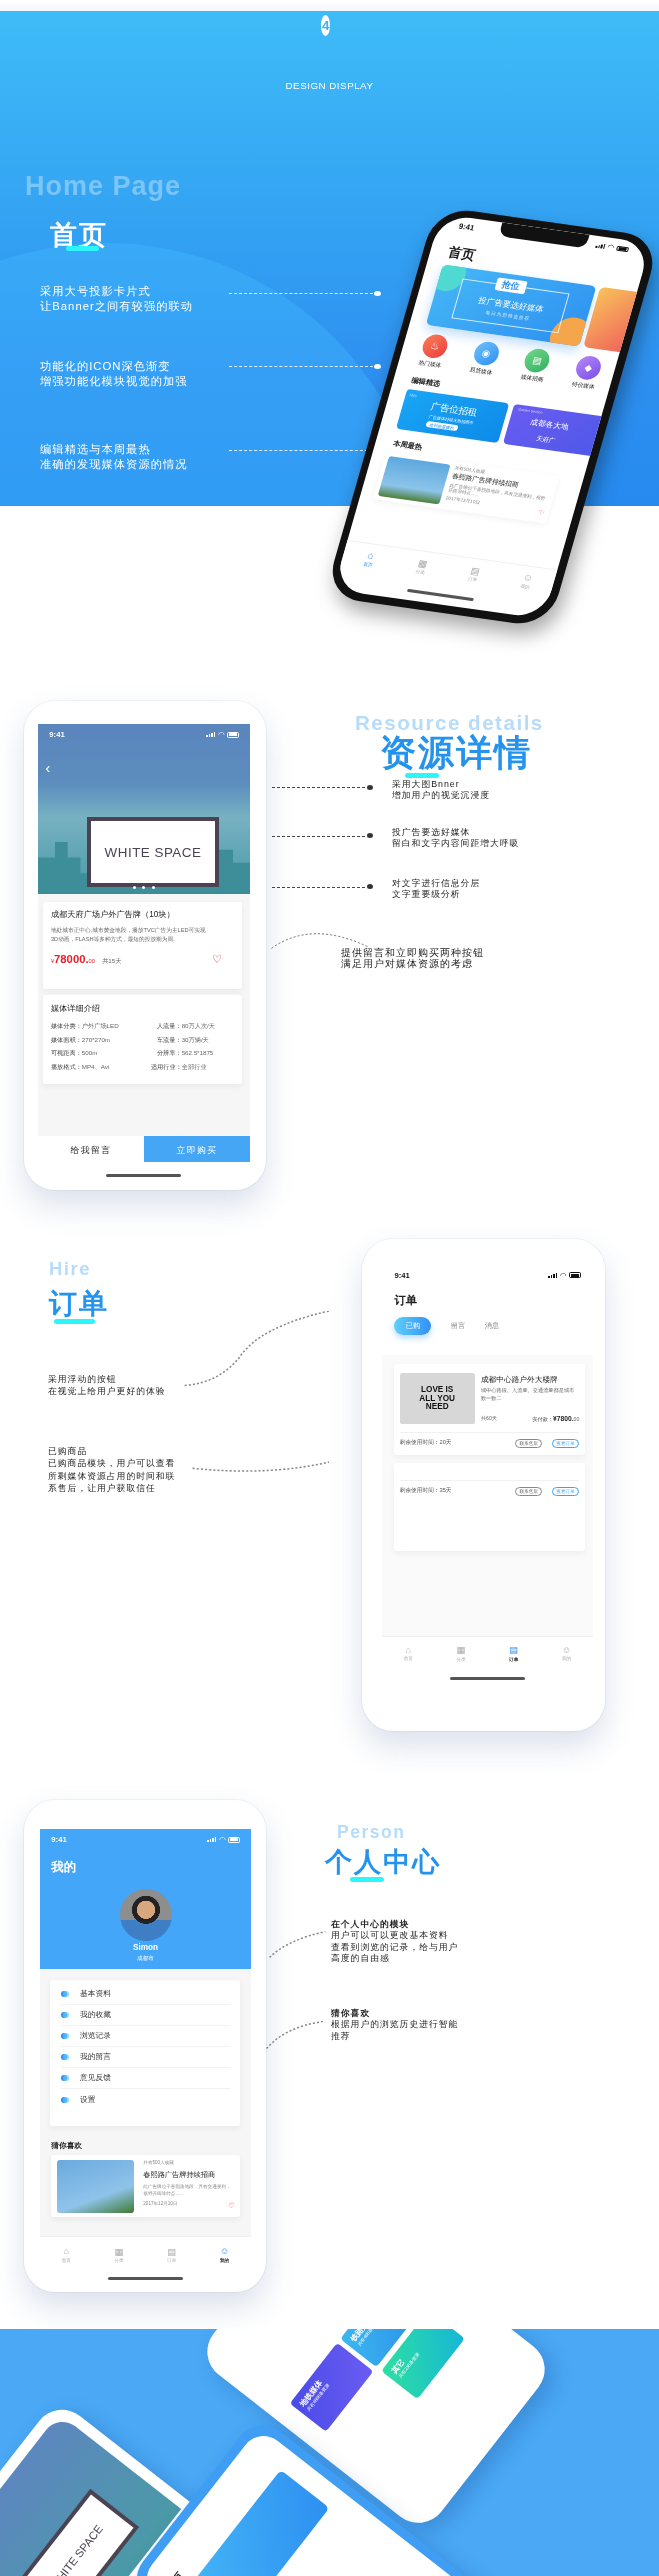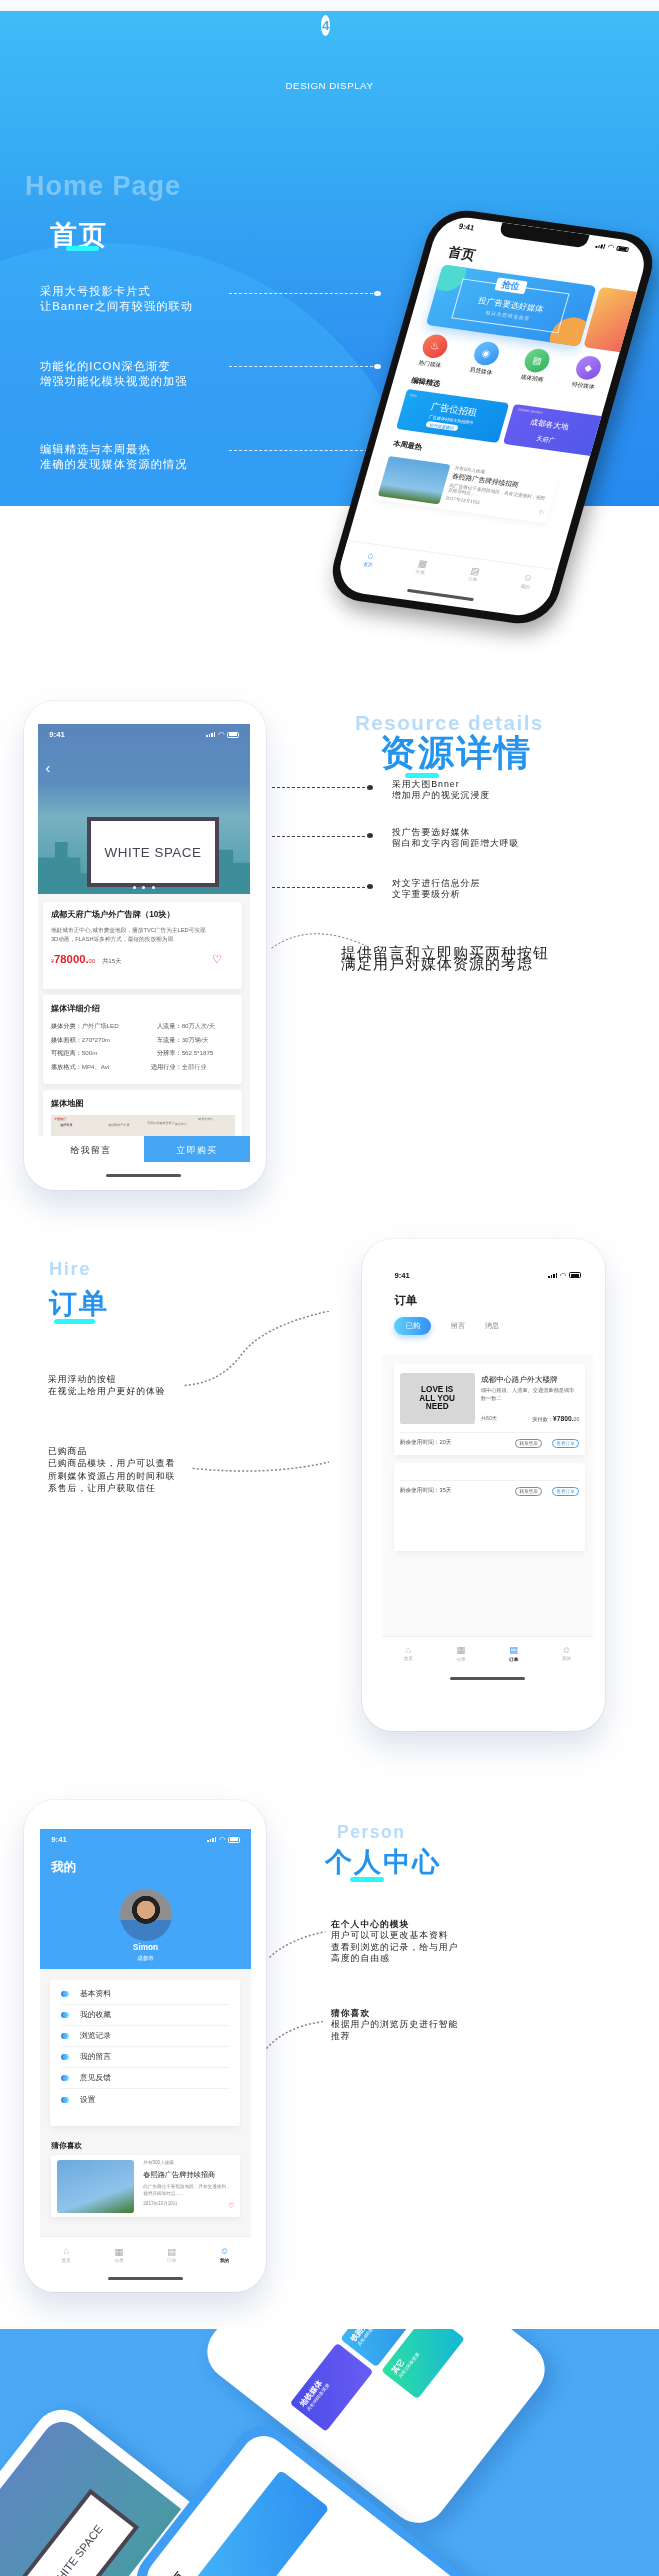--- a/index.html
+++ b/index.html
@@ -19,21 +19,21 @@
 
 .phone-card{background:#fff;border-radius:31px;box-shadow:0 15.5px 31px rgba(60,90,150,.18),0 0 0 1px #f2f5f8}
 .screen{position:absolute;overflow:hidden;background:#f7f7f7}
 .status{display:flex;justify-content:space-between;align-items:center;padding:0 8.2px;height:14.4px;font-size:7.7px;font-weight:bold}
 .sig{display:inline-flex;gap:3.1px;align-items:center}
 .bars{display:inline-flex;gap:1px;align-items:flex-end}
 .bars i{display:block;width:1.5px;background:currentColor}
 .batt{width:11.3px;height:5.7px;border:0.8px solid currentColor;border-radius:1.5px;position:relative}
 .batt:after{content:"";position:absolute;left:0.5px;top:0.5px;right:0.5px;bottom:0.5px;background:currentColor;border-radius:0.5px}
 .card{background:#fff;border-radius:3.1px;box-shadow:0 2.1px 6.2px rgba(0,0,0,.05)}
-.dark-h{color:#222;font-weight:bold}
+.dark-h{color:#222;font-weight:normal}
 .grey{color:#666}
 .tabbar{display:flex;justify-content:space-around;align-items:center;background:#fff;border-top:0.5px solid #f0f0f0}
 .tab{display:flex;flex-direction:column;align-items:center;font-size:4.6px;color:#aaa;gap:1.5px}
 .tab.active{color:#222;font-weight:bold}
 .home-ind{height:2.6px;border-radius:1.5px;background:#555}
 .section-en{color:#b7dcfa;font-weight:bold;font-size:20.6px;letter-spacing:1.5px}
 .section-zh{color:#2393ee;font-weight:bold;font-size:28px;letter-spacing:2.1px}
 .desc{font-size:10.3px;line-height:14.4px;color:#222;letter-spacing:1px}
 .dash-dark{height:0;border-top:1px dashed #444}
 .dot-d{width:6.2px;height:5.2px;border-radius:50%;background:#333}
@@ -212,31 +212,20 @@
       <div style="display:flex">
           <span style="width:106px"><span>可视距离：</span><span class="grey">500m</span></span>
           <span><span>分辨率：</span><span class="grey">562.5*1875</span></span>
         </div>
       <div style="display:flex">
           <span style="width:100px"><span>播放格式：</span><span class="grey">MP4、Avi</span></span>
           <span><span>适用行业：</span><span class="grey">全部行业</span></span>
         </div>
     </div>
   </div>
-  <div class="abs card" style="left:5.2px;top:366px;width:199px;height:62px;padding:8.2px 7.7px">
-    <div class="dark-h" style="font-size:8.2px">媒体地图</div>
-    <div style="margin-top:6.2px;height:31px;background:#ece8df;position:relative;font-size:3.1px;color:#777">
-      <span class="abs" style="left:3.1px;top:2.1px;color:#c33">中国银行</span>
-      <span class="abs" style="left:9.3px;top:7.2px;color:#447">慧德商厦</span>
-      <span class="abs" style="left:57px;top:7.2px">成都房地产大厦</span>
-      <span class="abs" style="left:96px;top:5.2px">天府丽都喜来登饭店</span>
-      <span class="abs" style="left:124px;top:6.2px">富力中心</span>
-      <span class="abs" style="left:147px;top:2.1px">绿洲大酒店</span>
-    </div>
-  </div>
   <div class="abs" style="left:0;top:412px;width:212px;height:29px;display:flex;font-size:8.8px;letter-spacing:1.5px">
     <div style="width:106px;background:#fff;display:flex;align-items:center;justify-content:center">给我留言</div>
     <div style="flex:1;background:#44a6f5;color:#fff;display:flex;align-items:center;justify-content:center">立即购买</div>
   </div>
 </div>
 <div class="abs home-ind" style="left:106px;top:1174px;width:75px"></div>
 
 <div class="abs section-en" style="left:355px;top:711px">Resource details</div>
 <div class="abs section-zh" style="left:380px;top:729px;font-size:36px">资源详情</div>
 <div class="abs line-cyan" style="left:405px;top:773px;width:34px"></div>
@@ -258,21 +247,21 @@
 <div class="abs dash-dark" style="left:272px;top:887px;width:93px"></div>
 <div class="abs dot-d" style="left:367px;top:884px"></div>
 <div class="abs desc" style="left:392px;top:878px;font-size:8.8px;line-height:11.3px">
     <div>对文字进行信息分层</div>
     <div>文字重要级分析</div>
   </div>
 
 <svg class="abs" style="left:270px;top:925px" width="103" height="26" viewBox="0 0 200 50">
     <path d="M3 45 Q 80 -10 190 42" fill="none" stroke="#444" stroke-width="1.5" stroke-dasharray="4 4"></path>
   </svg>
-<div class="abs desc" style="left:341px;top:947px;font-size:15px;line-height:11.3px">
+<div class="abs desc" style="left:341px;top:947px;font-size:10px;line-height:11.3px">
     <div>提供留言和立即购买两种按钮</div>
     <div>满足用户对媒体资源的考虑</div>
   </div>
 
 <div class="abs section-en" style="left:49px;top:1258px;font-size:18.5px">Hire</div>
 <div class="abs section-zh" style="left:49px;top:1285px">订单</div>
 <div class="abs line-cyan" style="left:54px;top:1319px;width:41px"></div>
 
 <div class="abs desc" style="left:48px;top:1373px;font-size:8.8px;line-height:12.4px">
     <div>采用浮动的按钮</div>

